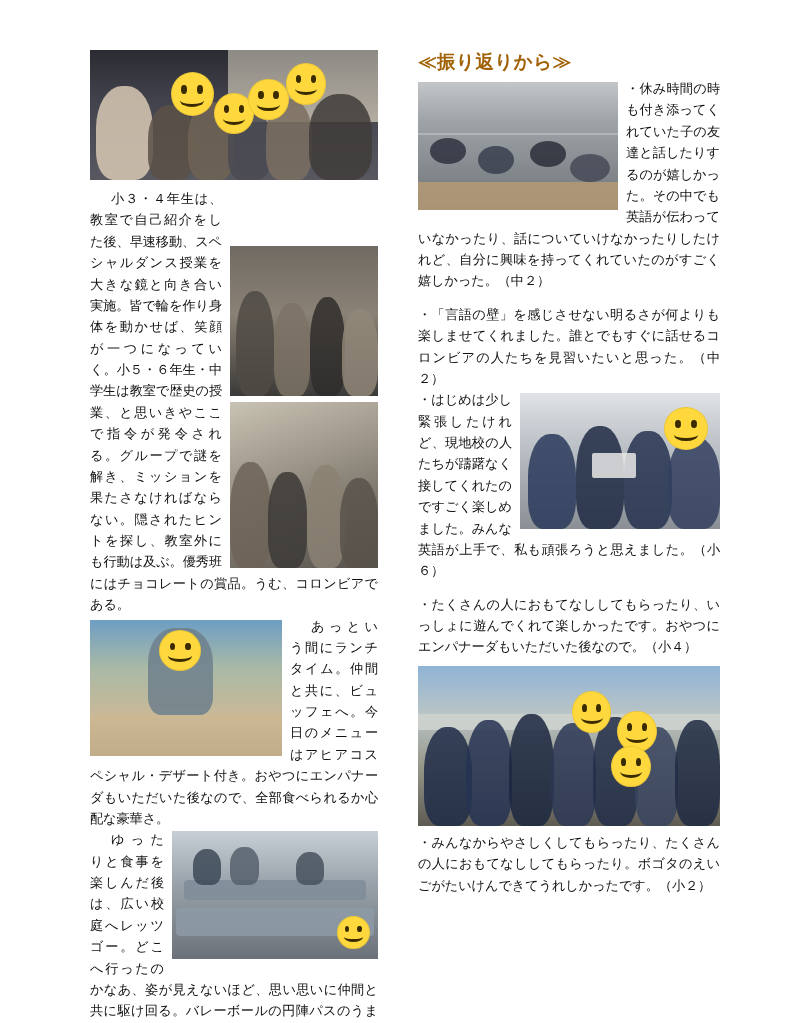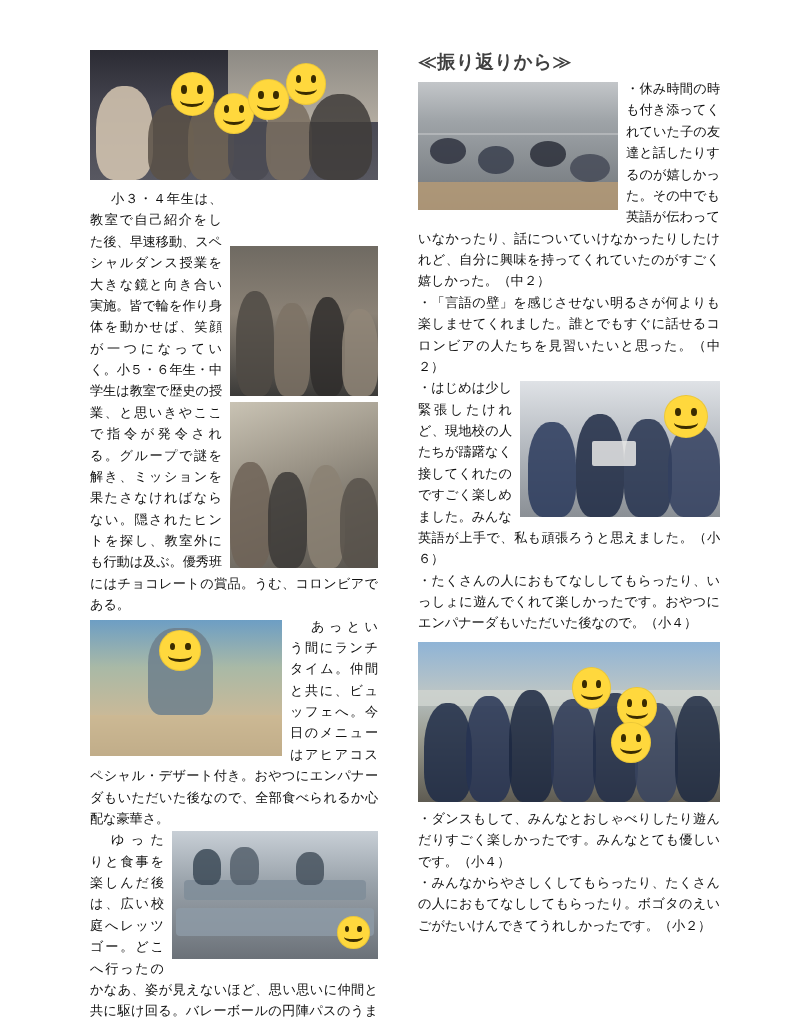--- a/index.html
+++ b/index.html
@@ -32,21 +32,21 @@
     line-height: 1.62;
     color: #111111;
     text-align: justify;
     letter-spacing: -0.1px;
   }
   .indent {
     text-indent: 1.6em;
   }
   .heading {
     font-size: 18.5px;
-    color: #404040;
+    color: #a16207;
     font-weight: bold;
     letter-spacing: 0.5px;
     margin: 0 0 4px 0;
     line-height: 1.3;
   }
 
   
   .photo {
     position: relative;
     overflow: hidden;
@@ -115,21 +115,21 @@
   .ph7 { width: 302px; height: 160px; }
   .ph7 .bg { position:absolute; inset:0;
     background: linear-gradient(180deg,#8fb4d6 0%,#b9c4c6 30%,#9a9b8f 60%,#5e5b52 100%); }
 
   
   .blob { position: absolute; border-radius: 45% 45% 30% 30%; opacity: .85; }
   .floorline { position:absolute; left:0; right:0; height:2px; background: rgba(255,255,255,.25); }
 
   .clearfix::after { content:""; display:block; clear:both; }
   p { margin: 0; }
-  .para + .para { margin-top: 0; }
+  .para + .para { margin-top: 12px; }
 </style>
 </head>
 <body>
 
 <div class="page">
 
   <div class="col col-left">
 
     <div class="photo ph1" style="margin-bottom:8px;">
       <div class="bg"></div>
@@ -247,17 +247,16 @@
           <i></i>
         </div>
       <div class="smiley" style="left:66%;top:28%;width:13%;height:26%;">
           <i></i>
         </div>
       <div class="smiley" style="left:64%;top:50%;width:13%;height:26%;">
           <i></i>
         </div>
     </div>
 
-    <p class="body-text para">・ダンスもして、みんなとおしゃべりしたり遊んだりすごく楽しかったです。みんなとても優しいです。（小４）</p>
     <p class="body-text para">・みんなからやさしくしてもらったり、たくさんの人におもてなししてもらったり。ボゴタのえいごがたいけんできてうれしかったです。（小２）</p>
   </div>
 
 </div>
 
 </body></html>

